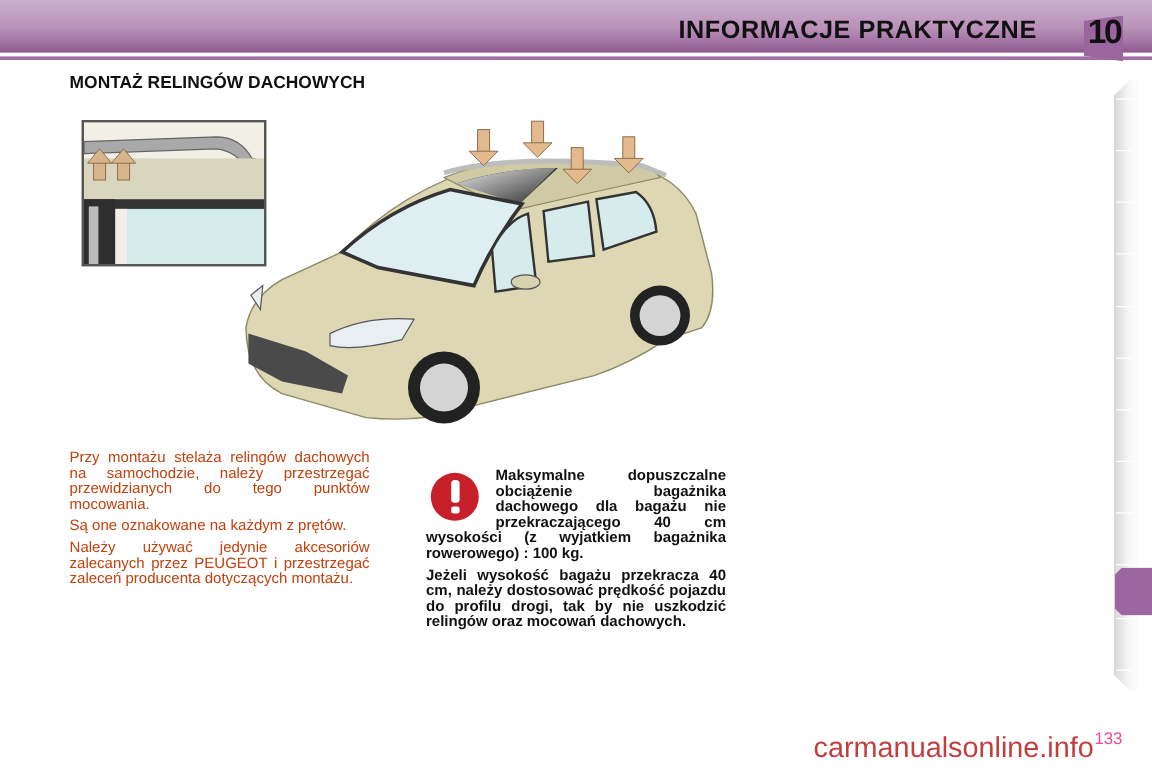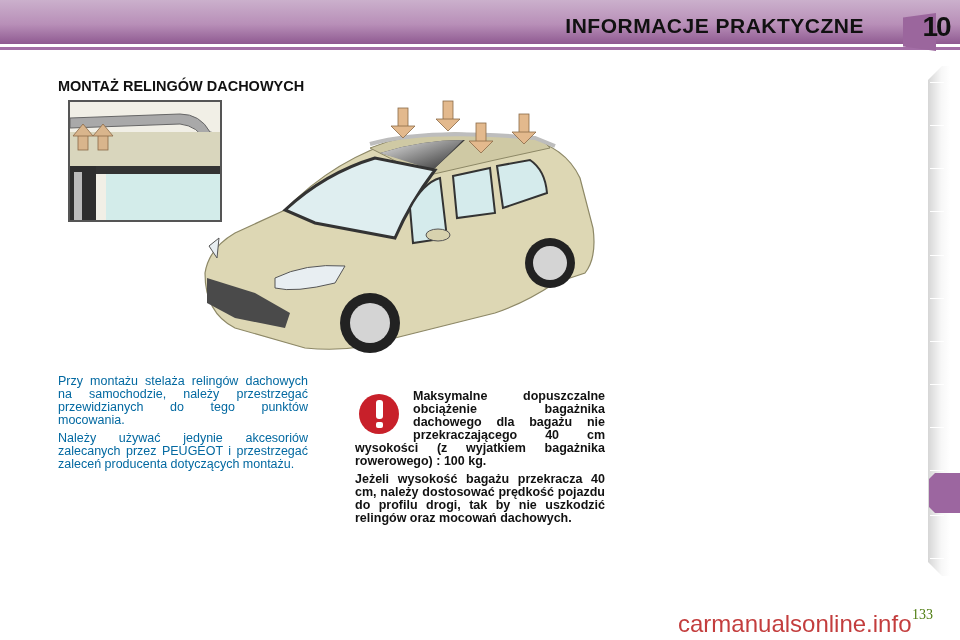--- a/index.html
+++ b/index.html
@@ -2,35 +2,35 @@
 <html><head>
 <meta charset="utf-8">
 <style>
   html,body{margin:0;padding:0;}
   body{width:960px;height:640px;position:relative;overflow:hidden;background:#fff;font-family:"Liberation Sans",sans-serif;}
   .header{position:absolute;left:0;top:0;width:960px;height:44px;background:linear-gradient(#cbb0cc 0%,#b88fb8 55%,#8f5a91 100%);}
   .header-line{position:absolute;left:0;top:47px;width:960px;height:3px;background:#a36ea6;}
   .header-white{position:absolute;left:0;top:44px;width:960px;height:3px;background:#fff;}
   .chapter-title{position:absolute;right:96px;top:14px;font-weight:bold;font-size:21px;letter-spacing:0.5px;color:#111;text-align:center;}
   .chapter-num-box{position:absolute;left:903px;top:13px;width:33px;height:38px;background:#9b669d;clip-path:polygon(0 12%,100% 0,100% 100%,0 88%);border:none;}
-  .chapter-num{position:absolute;left:905px;top:11px;width:30px;text-align:center;font-weight:bold;font-size:28px;color:#111;letter-spacing:-2px;margin-left:16px;}
-  .section-title{position:absolute;left:58px;top:78px;font-weight:bold;font-size:14.5px;color:#111;}
+  .chapter-num{position:absolute;left:905px;top:11px;width:30px;text-align:center;font-weight:bold;font-size:28px;color:#111;letter-spacing:-2px;}
+  .section-title{position:absolute;left:58px;top:61px;font-weight:bold;font-size:14.5px;color:#111;}
   .illus-small{position:absolute;left:68px;top:100px;width:150px;height:118px;border:2px solid #555;background:#e9e6da;overflow:hidden;}
   .illus-main{position:absolute;left:195px;top:98px;width:405px;height:262px;}
-  .col-left{position:absolute;left:58px;top:375px;width:250px;font-size:12.5px;line-height:13px;color:#0369a1;text-align:justify;}
+  .col-left{position:absolute;left:58px;top:375px;width:250px;font-size:12.5px;line-height:13px;color:#c2410c;text-align:justify;}
   .col-left p{margin:0 0 5px 0;}
   .warn{position:absolute;left:355px;top:390px;width:250px;font-size:12.5px;line-height:13px;color:#111;font-weight:bold;text-align:justify;}
   .warn p{margin:0 0 5px 0;}
   .warn-icon{float:left;width:40px;height:40px;border-radius:50%;background:#c8202a;margin:4px 14px 4px 4px;position:relative;}
   .warn-icon .bar{position:absolute;left:17px;top:6px;width:7px;height:19px;background:#fff;border-radius:3px;}
   .warn-icon .dot{position:absolute;left:17px;top:28px;width:7px;height:6px;background:#fff;border-radius:2px;}
   .side-rail{position:absolute;left:928px;top:66px;width:22px;height:510px;background:linear-gradient(90deg,#d6d6d6,#f7f7f7 60%,#fff);clip-path:polygon(0 14px,14px 0,100% 0,100% 100%,14px 100%,0 calc(100% - 14px));}
   .rail-tick{position:absolute;left:930px;width:14px;height:1px;background:#fff;}
   .side-tab{position:absolute;left:929px;top:473px;width:31px;height:40px;background:#9c66a0;clip-path:polygon(6px 0,100% 0,100% 100%,6px 100%,0 calc(100% - 6px),0 6px);}
-  .page-num{position:absolute;left:912px;top:607px;font-size:14px;color:#4d7c0f;font-family:Liberation Serif, serif;}
+  .page-num{position:absolute;left:912px;top:607px;font-size:14px;color:#ec4899;}
   .watermark{position:absolute;left:678px;top:610px;font-size:24px;color:#b91c1c;opacity:0.85;}
 </style>
 </head>
 <body>
 
 <div class="header"></div>
 <div class="header-white"></div>
 <div class="header-line"></div>
 <div class="chapter-title">INFORMACJE PRAKTYCZNE</div>
 <div class="chapter-num-box"></div>
@@ -108,20 +108,21 @@
     </g>
     <g>
       <rect x="324" y="16" width="10" height="20" fill="#e3b98d" stroke="#8a6a48" stroke-width="0.8"></rect>
       <polygon points="317,34 329,46 341,34" fill="#e3b98d" stroke="#8a6a48" stroke-width="0.8"></polygon>
     </g>
   </svg>
 </div>
 
 <div class="col-left">
   <p>Przy montażu stelaża relingów dachowych na samochodzie, należy przestrzegać przewidzianych do tego punktów mocowania.</p>
+  <p>Są one oznakowane na każdym z prętów.</p>
   <p>Należy używać jedynie akcesoriów zalecanych przez PEUGEOT i przestrzegać zaleceń producenta dotyczących montażu.</p>
 </div>
 
 <div class="warn">
   <div class="warn-icon">
     <div class="bar"></div>
       <div class="dot"></div>
   </div>
   <p>Maksymalne dopuszczalne obciążenie bagażnika dachowego dla bagażu nie przekraczającego 40 cm wysokości (z wyjatkiem bagażnika rowerowego) : 100 kg.</p>
   <p>Jeżeli wysokość bagażu przekracza 40 cm, należy dostosować prędkość pojazdu do profilu drogi, tak by nie uszkodzić relingów oraz mocowań dachowych.</p>

